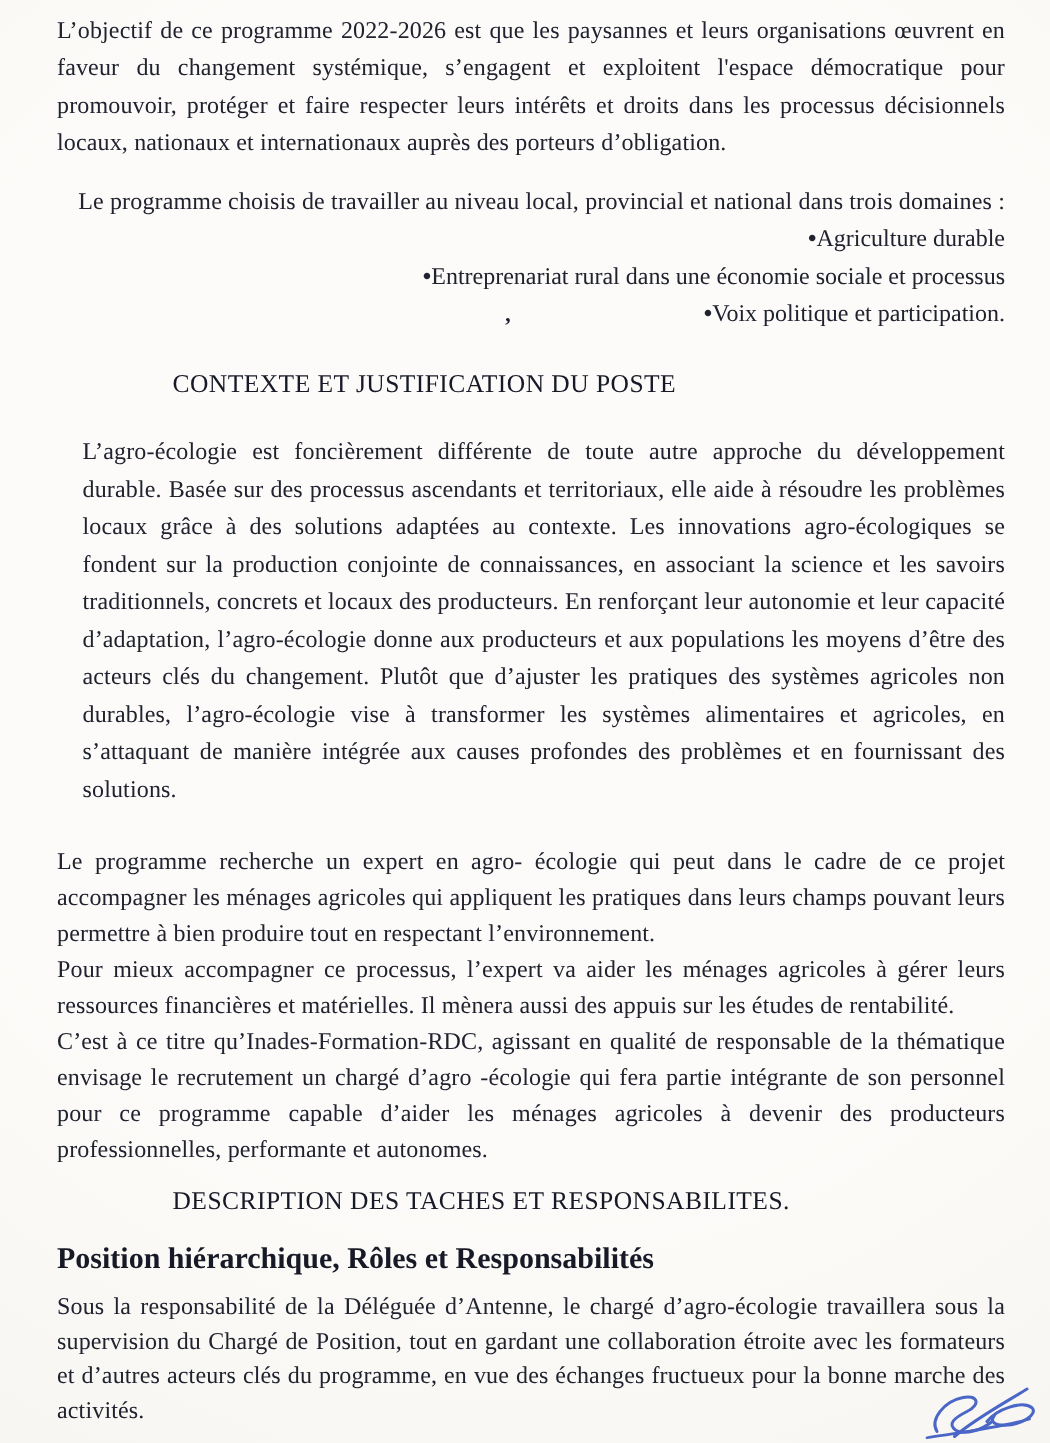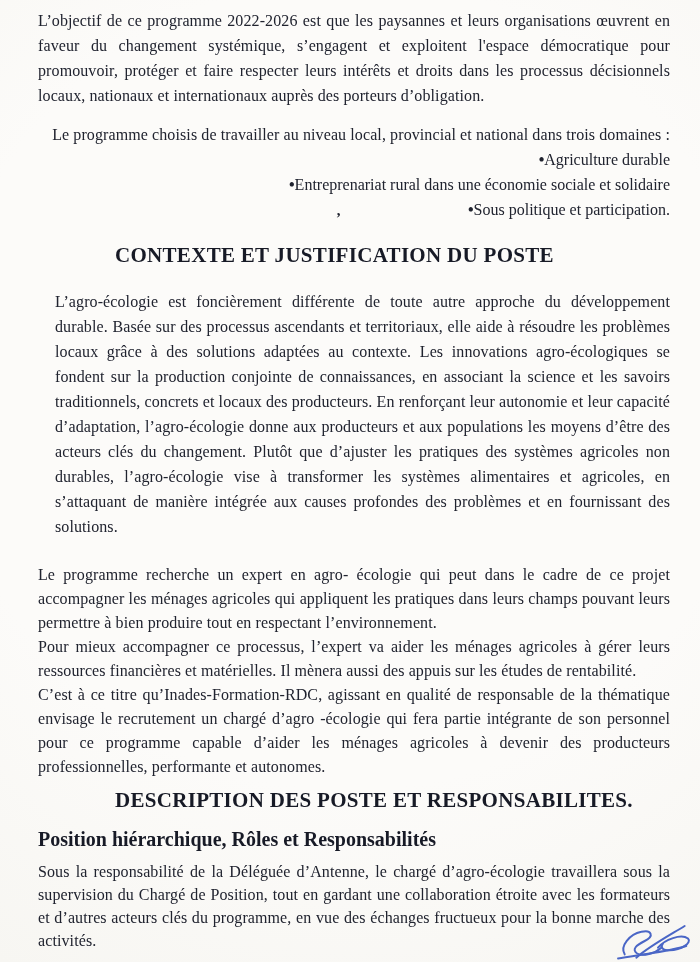--- a/index.html
+++ b/index.html
@@ -37,22 +37,22 @@
   }
   .stray {
     position: absolute;
     left: 336px;
     top: 210px;
     font-size: 15px;
     font-weight: 700;
   }
   .h-caps {
     margin: 22px 0 0 77px;
-    font-size: 21px;
-    font-weight: 700;
+    font-size: 17px;
+    font-weight: 400;
     line-height: 23px;
     color: #171a26;
     letter-spacing: 0.3px;
   }
   .p-agro { margin-top: 22px; margin-left: 17px; }
   .tight { line-height: 24px; }
   .first-tight { margin-top: 24px; font-family: Liberation Serif, serif; }
   .h-desc { margin-top: 10px; }
   .subhead {
     margin: 16px 0 0 0;
@@ -90,38 +90,38 @@
 
   <p class="body">L’objectif de ce programme 2022-2026 est que les paysannes et leurs organisations œuvrent en faveur du changement systémique, s’engagent et exploitent l'espace démocratique pour promouvoir, protéger et faire respecter leurs intérêts et droits dans les processus décisionnels locaux, nationaux et internationaux auprès des porteurs d’obligation.</p>
 
   <p class="body intro">Le programme  choisis de travailler au niveau local, provincial et national dans trois domaines :</p>
 
   <ul class="domains">
     <li class="domain-item">
       <span class="blt">•</span><span>Agriculture durable</span>
     </li>
     <li class="domain-item">
-      <span class="blt">•</span><span>Entreprenariat rural dans une économie sociale et solidaire</span>
+      <span class="blt">•</span><span>Entreprenariat rural dans une économie sociale et processus</span>
     </li>
     <li class="domain-item">
-      <span class="blt">•</span><span>Sous politique et participation.</span>
+      <span class="blt">•</span><span>Voix politique et participation.</span>
     </li>
   </ul>
 
   <span class="stray">’</span>
 
   <h2 class="h-caps">CONTEXTE ET JUSTIFICATION DU POSTE</h2>
 
   <p class="body p-agro">L’agro-écologie est foncièrement différente de toute autre approche du développement durable. Basée sur des processus ascendants et territoriaux, elle aide à résoudre les problèmes locaux grâce à des solutions adaptées au contexte. Les innovations agro-écologiques se fondent sur la production conjointe de connaissances, en associant la science et les savoirs traditionnels, concrets et locaux des producteurs. En renforçant leur autonomie et leur capacité d’adaptation, l’agro-écologie donne aux producteurs et aux populations les moyens d’être des acteurs clés du changement. Plutôt que d’ajuster les pratiques des systèmes agricoles non durables, l’agro-écologie vise à transformer les systèmes alimentaires et agricoles, en s’attaquant de manière intégrée aux causes profondes des problèmes et en fournissant des solutions.</p>
 
   <p class="body tight first-tight">Le programme recherche un expert en agro- écologie qui peut dans le cadre de ce projet accompagner les ménages agricoles qui appliquent les pratiques dans leurs champs pouvant leurs permettre à bien produire tout en respectant l’environnement.</p>
   <p class="body tight">Pour mieux accompagner ce processus, l’expert va aider les ménages agricoles à gérer leurs ressources financières et matérielles. Il mènera aussi des appuis sur les études de rentabilité.</p>
   <p class="body tight">C’est à ce titre qu’Inades-Formation-RDC, agissant en qualité de responsable de la thématique envisage le recrutement un chargé d’agro -écologie qui fera partie intégrante de son personnel pour ce programme capable d’aider les ménages agricoles à devenir des producteurs professionnelles, performante et autonomes.</p>
 
-  <h2 class="h-caps h-desc">DESCRIPTION DES POSTE ET RESPONSABILITES.</h2>
+  <h2 class="h-caps h-desc">DESCRIPTION DES TACHES ET RESPONSABILITES.</h2>
 
   <h3 class="subhead">Position hiérarchique, Rôles et Responsabilités</h3>
 
   <p class="body p-sous">Sous la responsabilité de la Déléguée d’Antenne, le chargé d’agro-écologie travaillera sous la supervision du Chargé de Position, tout en gardant une collaboration étroite avec les formateurs et d’autres acteurs clés du programme, en vue des échanges fructueux pour la bonne marche des activités.</p>
 
   <div class="appui">
     <span class="blt">•</span>
     <span class="appui-text">Appui technique aux ménages qui portent les pratiques agro-écologiques</span>
   </div>
 

